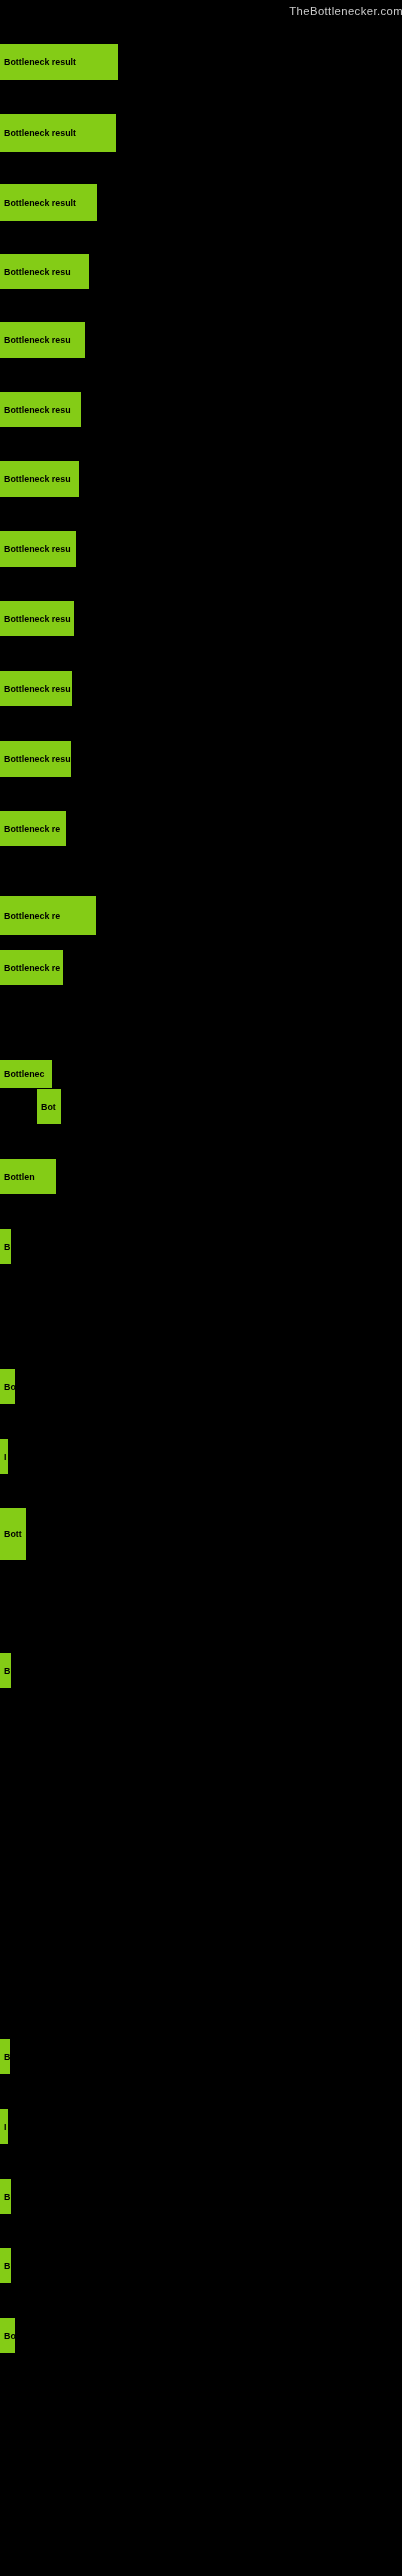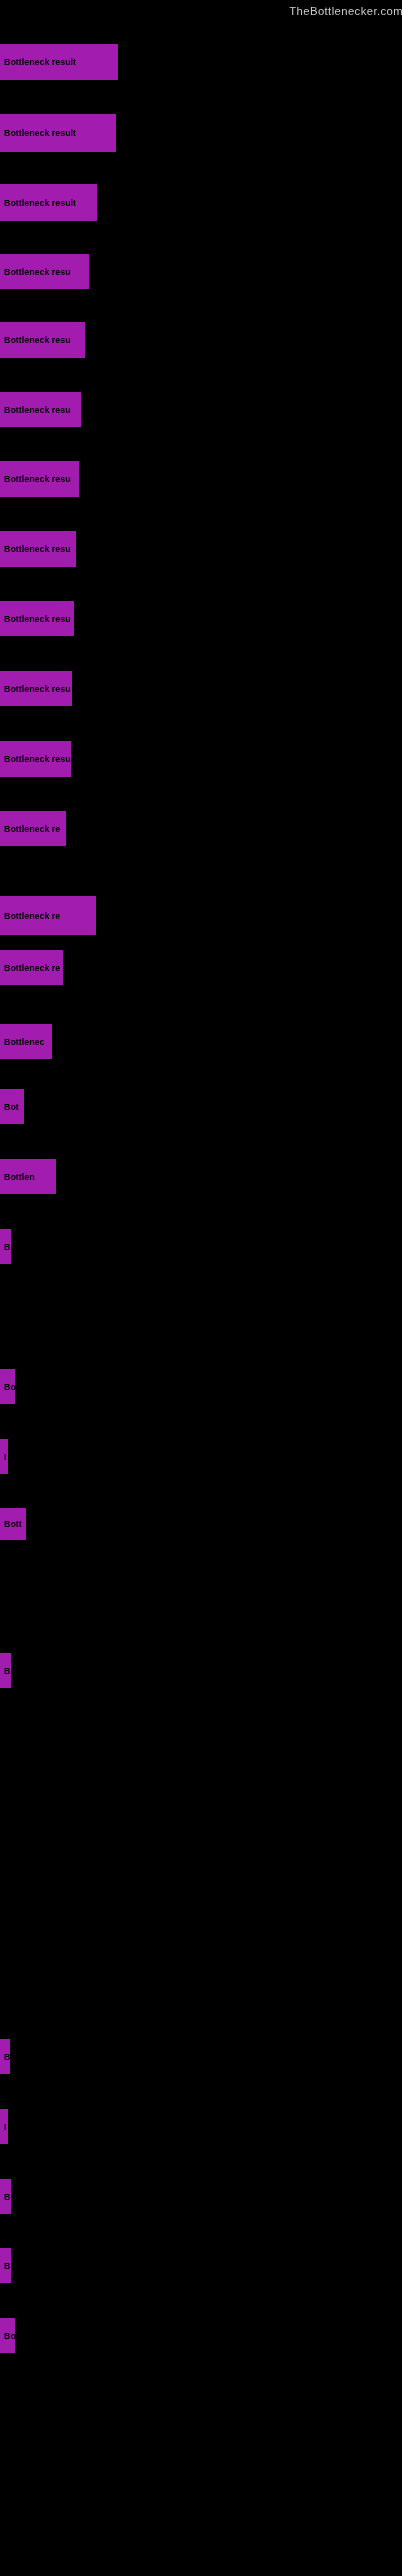--- a/index.html
+++ b/index.html
@@ -17,21 +17,21 @@
     .site-title {
       text-align: right;
       color: #ccc;
       font-size: 11.3px;
       padding: 4.8px 0;
       letter-spacing: 0.4px;
     }
     .bottleneck-label {
       position: absolute;
       left: 0;
-      background-color: #a21caf;
+      background-color: #84cc16;
       color: #000;
       font-size: 8.9px;
       font-weight: bold;
       padding: 2.4px 4px;
       white-space: nowrap;
       overflow: hidden;
       display: flex;
       align-items: center;
     }
   </style>
@@ -47,26 +47,26 @@
 <div class="bottleneck-label" style="top: 322px; height: 36px; width: 85px;">Bottleneck resu</div>
 <div class="bottleneck-label" style="top: 392px; height: 35px; width: 81px;">Bottleneck resu</div>
 <div class="bottleneck-label" style="top: 461px; height: 36px; width: 79px;">Bottleneck resu</div>
 <div class="bottleneck-label" style="top: 531px; height: 36px; width: 76px;">Bottleneck resu</div>
 <div class="bottleneck-label" style="top: 601px; height: 35px; width: 74px;">Bottleneck resu</div>
 <div class="bottleneck-label" style="top: 671px; height: 35px; width: 72px;">Bottleneck resu</div>
 <div class="bottleneck-label" style="top: 741px; height: 36px; width: 71px;">Bottleneck resu</div>
 <div class="bottleneck-label" style="top: 811px; height: 35px; width: 66px;">Bottleneck re</div>
 <div class="bottleneck-label" style="top: 896px; height: 39px; width: 96px;">Bottleneck re</div>
 <div class="bottleneck-label" style="top: 950px; height: 35px; width: 63px;">Bottleneck re</div>
-<div class="bottleneck-label" style="top: 1024px; height: 35px; width: 52px;">Bottlenec</div>
-<div class="bottleneck-label" style="top: 1089px; height: 35px; width: 24px;">Bot</div>
+<div class="bottleneck-label" style="top: 1060px; height: 28px; width: 52px;">Bottlenec</div>
+<div class="bottleneck-label" style="top: 1089px; height: 35px; width: 24px; margin-left: 37px;">Bot</div>
 <div class="bottleneck-label" style="top: 1159px; height: 35px; width: 56px;">Bottlen</div>
 <div class="bottleneck-label" style="top: 1229px; height: 35px; width: 11.3px;">B</div>
 <div class="bottleneck-label" style="top: 1369px; height: 35px; width: 14.5px;">Bo</div>
 <div class="bottleneck-label" style="top: 1439px; height: 35px; width: 4.8px;">I</div>
-<div class="bottleneck-label" style="top: 1508px; height: 32px; width: 26px;">Bott</div>
+<div class="bottleneck-label" style="top: 1508px; height: 52px; width: 26px;">Bott</div>
 <div class="bottleneck-label" style="top: 1653px; height: 35px; width: 11.3px;">B</div>
 <div class="bottleneck-label" style="top: 2039px; height: 35px; width: 9.7px;">B</div>
 <div class="bottleneck-label" style="top: 2109px; height: 35px; width: 4.8px;">I</div>
 <div class="bottleneck-label" style="top: 2179px; height: 35px; width: 11.3px;">B</div>
 <div class="bottleneck-label" style="top: 2248px; height: 35px; width: 11.3px;">B</div>
 <div class="bottleneck-label" style="top: 2318px; height: 35px; width: 14.5px;">Bo</div>
 
 
 </body></html>

